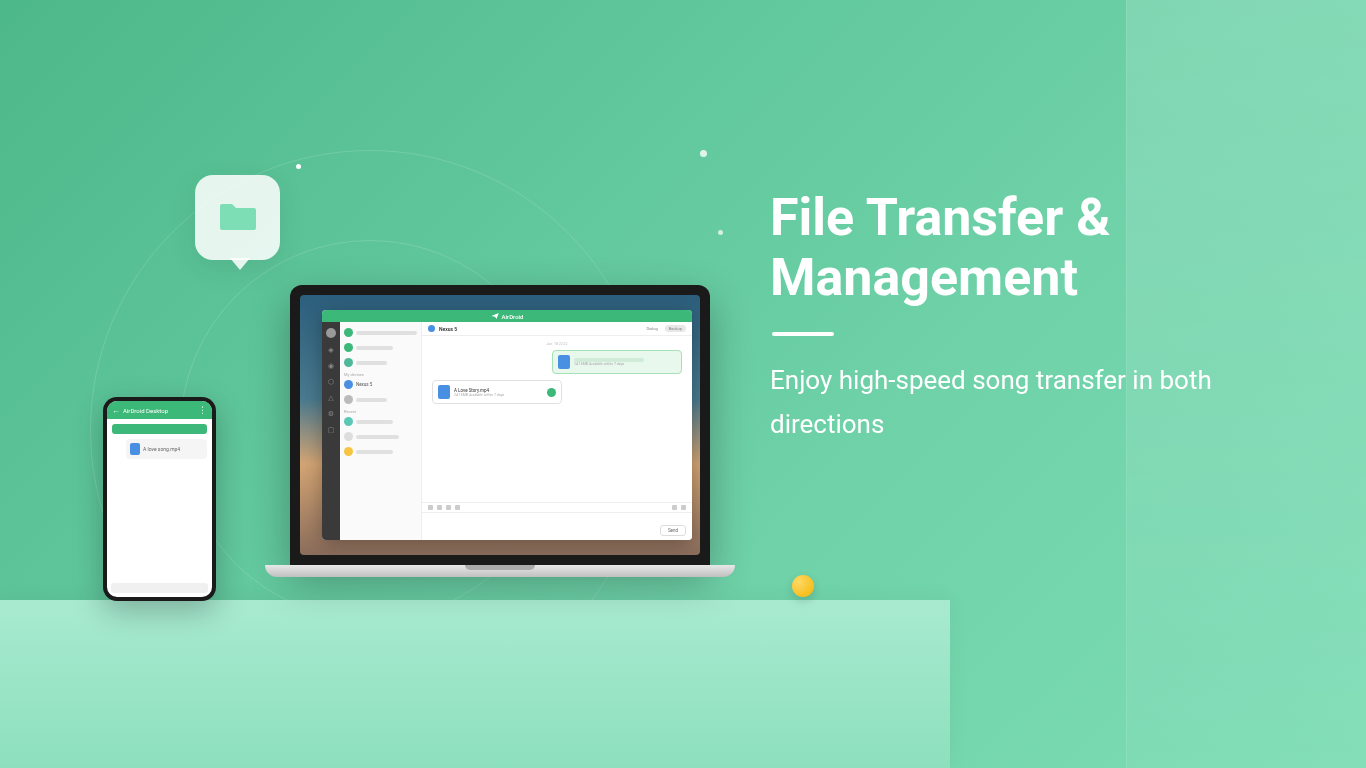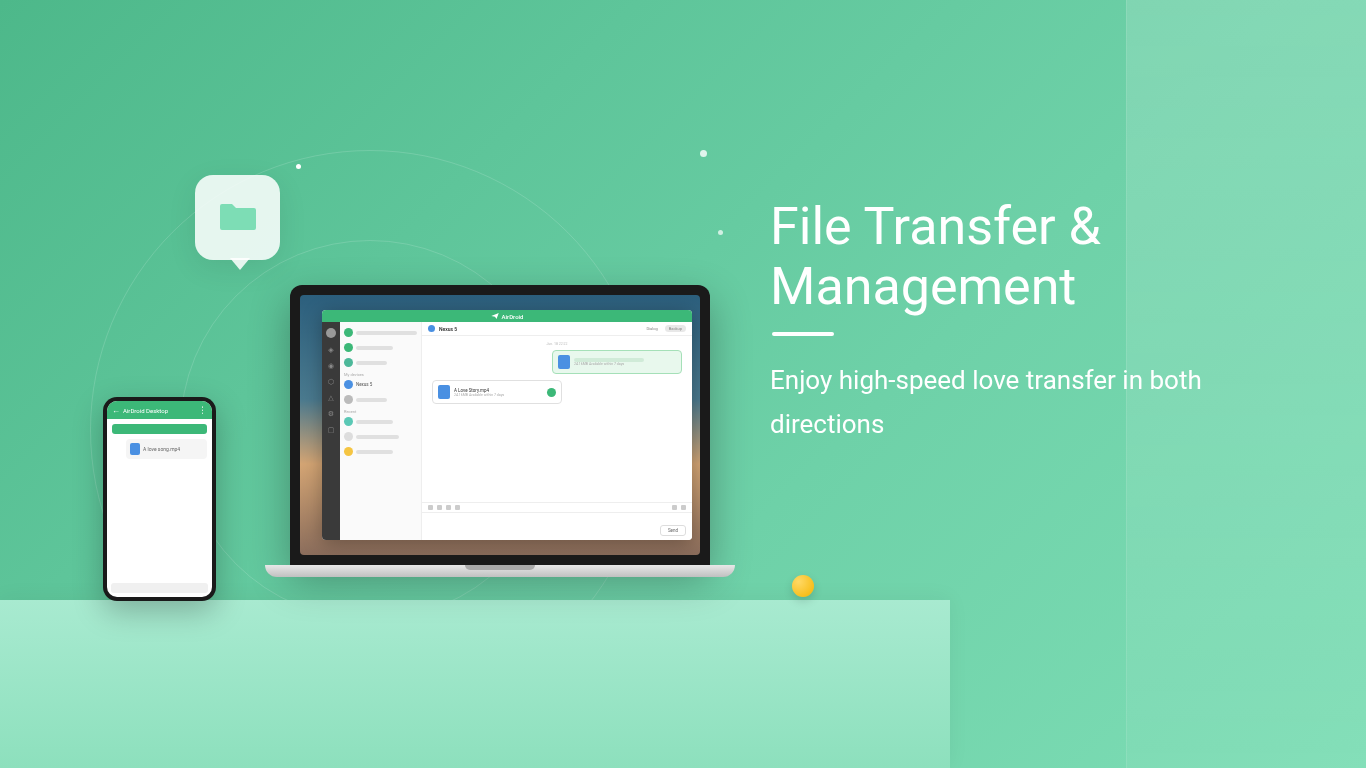--- a/index.html
+++ b/index.html
@@ -344,24 +344,24 @@
       padding: 2px 7px;
       border: 1px solid #ddd;
       border-radius: 3px;
       background: #fff;
       color: #666;
     }
     
     .hero-title {
       position: absolute;
       left: 770px;
-      top: 197px;
+      top: 188px;
       color: #fff;
       font-size: 52px;
-      font-weight: 400;
+      font-weight: 700;
       line-height: 1.15;
     }
     .hero-underline {
       position: absolute;
       left: 772px;
       top: 332px;
       width: 62px;
       height: 4px;
       background: #fff;
       border-radius: 2px;
@@ -519,13 +519,13 @@
       </div>
     </div>
   </div>
   <div class="laptop-base"></div>
 </div>
 
 <div class="yellow-ball"></div>
 
 <h1 class="hero-title">File Transfer &amp; Management</h1>
 <div class="hero-underline"></div>
-<p class="hero-sub">Enjoy high-speed love transfer in both directions</p>
+<p class="hero-sub">Enjoy high-speed song transfer in both directions</p>
 
 </body></html>

